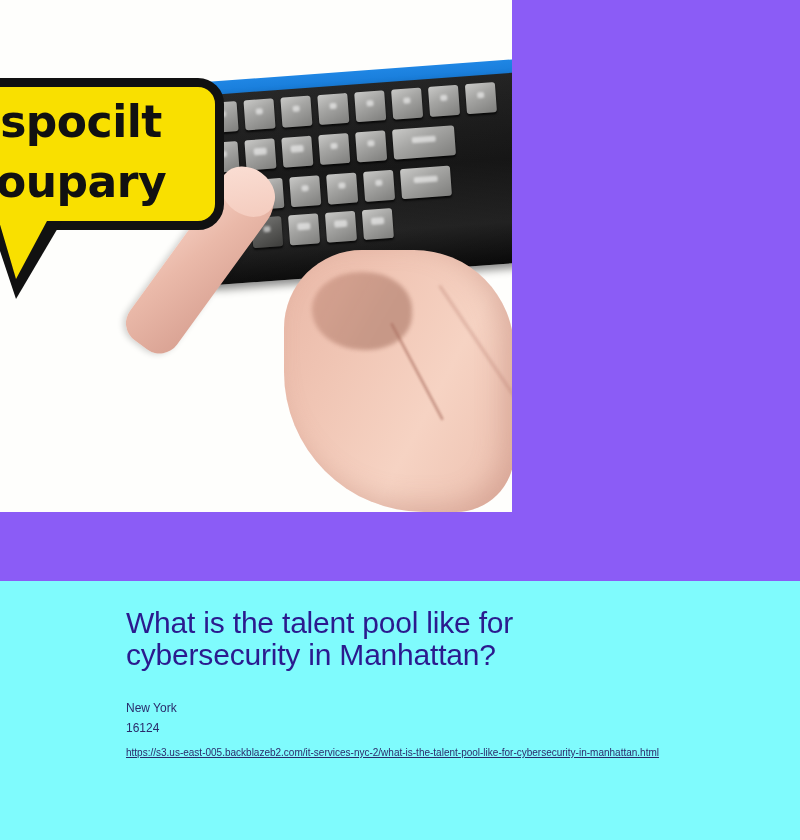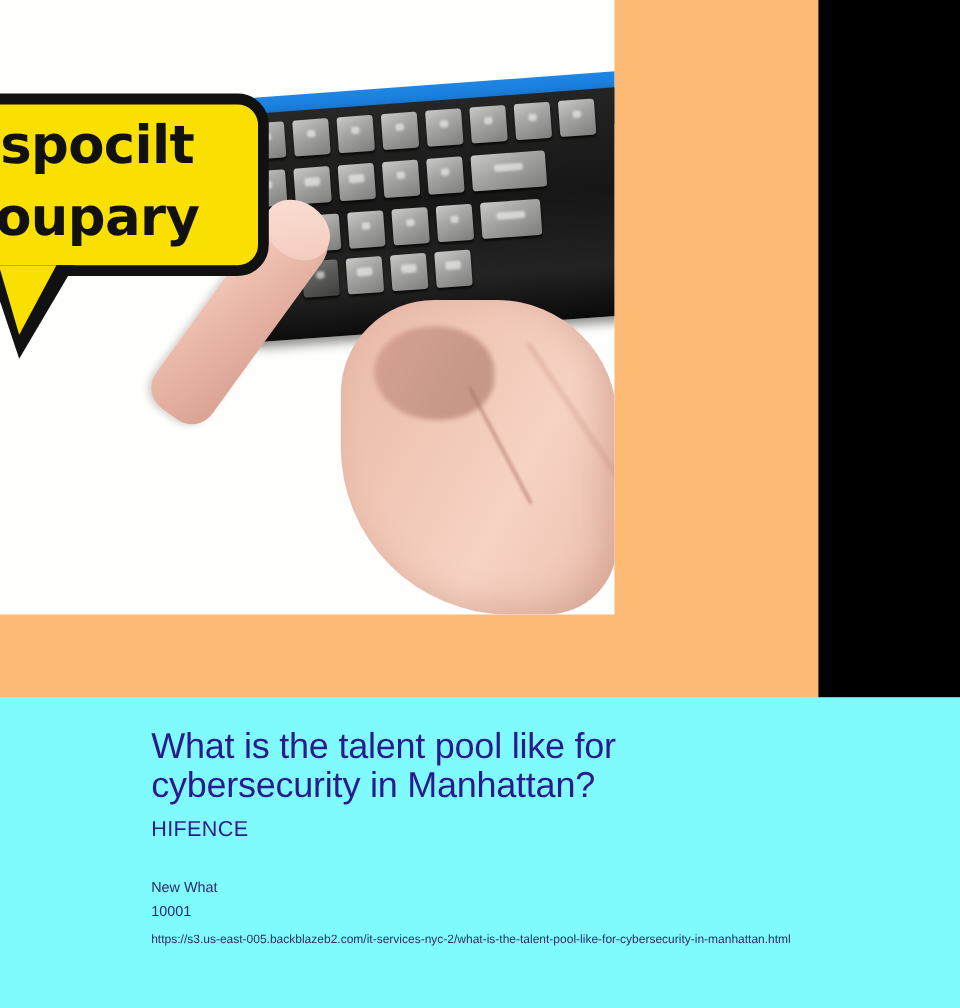--- a/index.html
+++ b/index.html
@@ -9,23 +9,23 @@
     background: #000000;
   }
   body {
     width: 800px;
     height: 840px;
     overflow: hidden;
     font-family: "Liberation Sans", sans-serif;
   }
   #page {
     position: relative;
-    width: 682px;
+    width: 800px;
     height: 840px;
-    background: #fdba74;
+    background: #8b5cf6;
   }
 
   
   #hero {
     position: absolute;
     left: 0;
     top: 0;
     width: 512px;
     height: 512px;
     background: #fdfdfb;
@@ -288,20 +288,21 @@
     color: #2b2b6b;
     font-size: 12px;
     line-height: 20px;
   }
   #url {
     margin-top: 8px;
     color: #2b2b6b;
     font-size: 10px;
     line-height: 14px;
     word-break: break-all;
+    text-decoration: underline;
   }
 </style>
 </head>
 <body>
 
 <div id="page">
 
   <div id="hero">
     <div id="hero-photo">
 
@@ -414,22 +415,21 @@
           <div>oupary</div>
         </div>
       </div>
 
     </div>
   </div>
 
   <div id="caption">
     <div id="caption-inner">
       <h1 id="title">What is the talent pool like for cybersecurity in Manhattan?</h1>
-      <div id="brand">HIFENCE</div>
       <div id="contact">
-        <div class="line">New What</div>
-        <div class="line">10001</div>
+        <div class="line">New York</div>
+        <div class="line">16124</div>
       </div>
       <div id="url">https://s3.us-east-005.backblazeb2.com/it-services-nyc-2/what-is-the-talent-pool-like-for-cybersecurity-in-manhattan.html</div>
     </div>
   </div>
 
 </div>
 
 </body></html>

